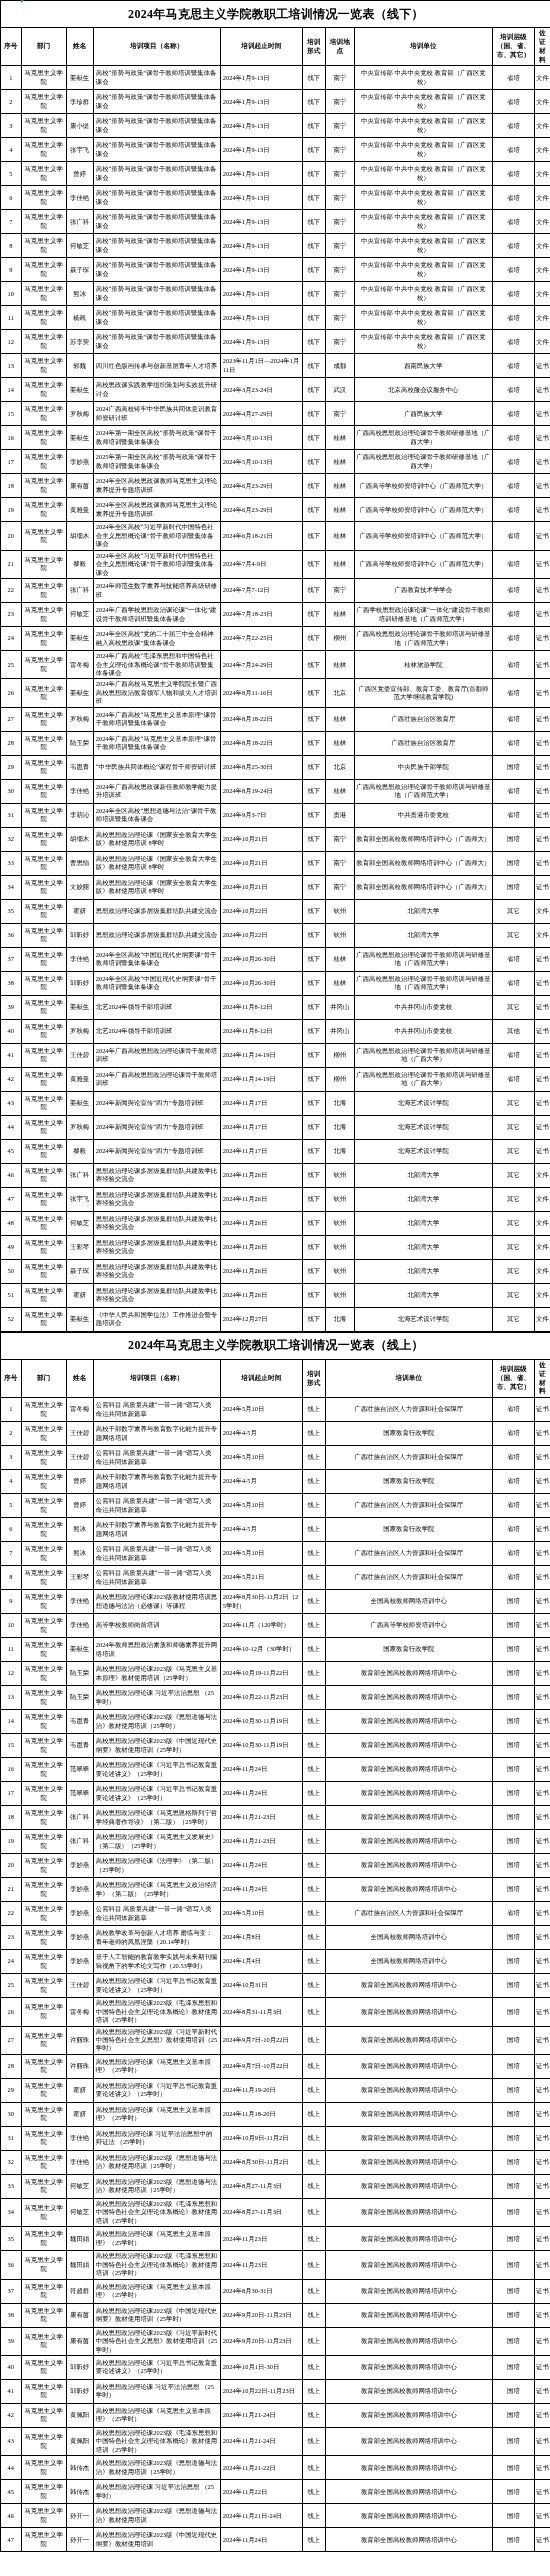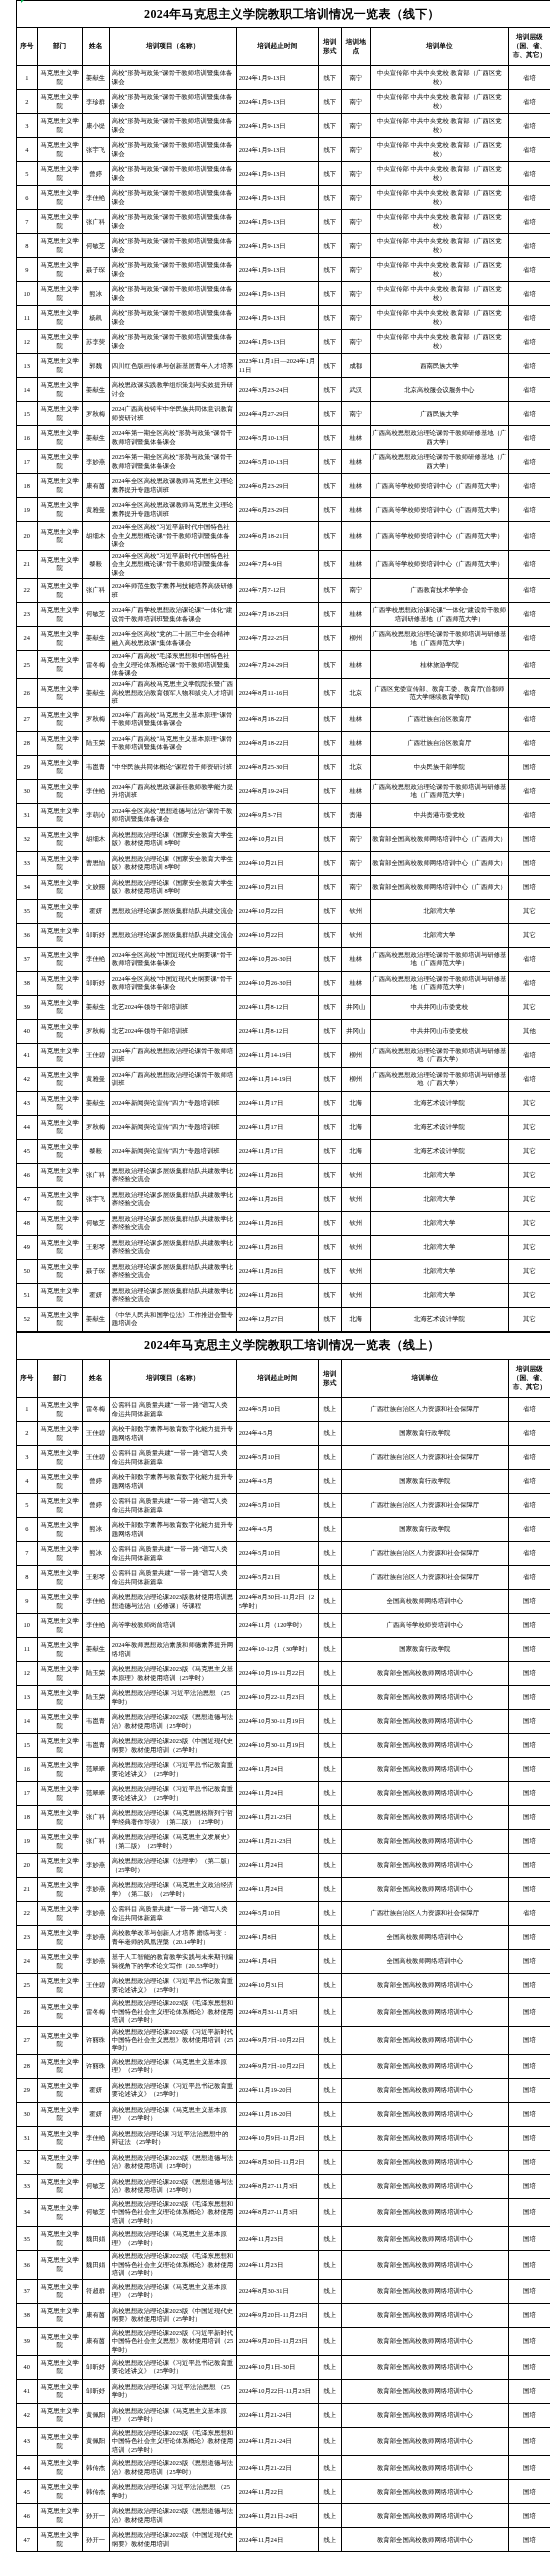--- a/index.html
+++ b/index.html
@@ -1,17 +1,17 @@
 <!DOCTYPE html>
 <html style="font-size:8.2px"><head>
 <meta charset="utf-8">
 <style>
   html,body{margin:0;padding:0;background:#ffffff;}
   body{width:551px;font-family:"Liberation Serif","DejaVu Serif",serif;color:#000;position:relative;}
-  .sheet{width:529px;position:relative;padding-left:16px;}
+  .sheet{width:529px;position:relative;}
   .corner-flag{position:absolute;left:20.6px;top:0;width:0;height:0;
     border-top:3.6px solid #00B050;border-right:3.6px solid transparent;z-index:5;}
   .tbl-title{width:550px;border:0.5px solid #000;border-bottom:none;background:#fff;
     display:flex;align-items:center;justify-content:center;min-height:26px;
     font-size:12px;font-weight:700;letter-spacing:0.3px;}
   table.grid{border-collapse:collapse;table-layout:fixed;width:551px;background:#fff;}
   table.grid th,table.grid td{border:0.5px solid #000;vertical-align:middle;
     text-align:center;padding:1px 1px;font-size:6.4px;line-height:1.32;
     overflow:hidden;word-break:break-all;}
   table.grid thead th{font-weight:700;font-size:6.7px;height:31px;padding:1px 1.5px;}

